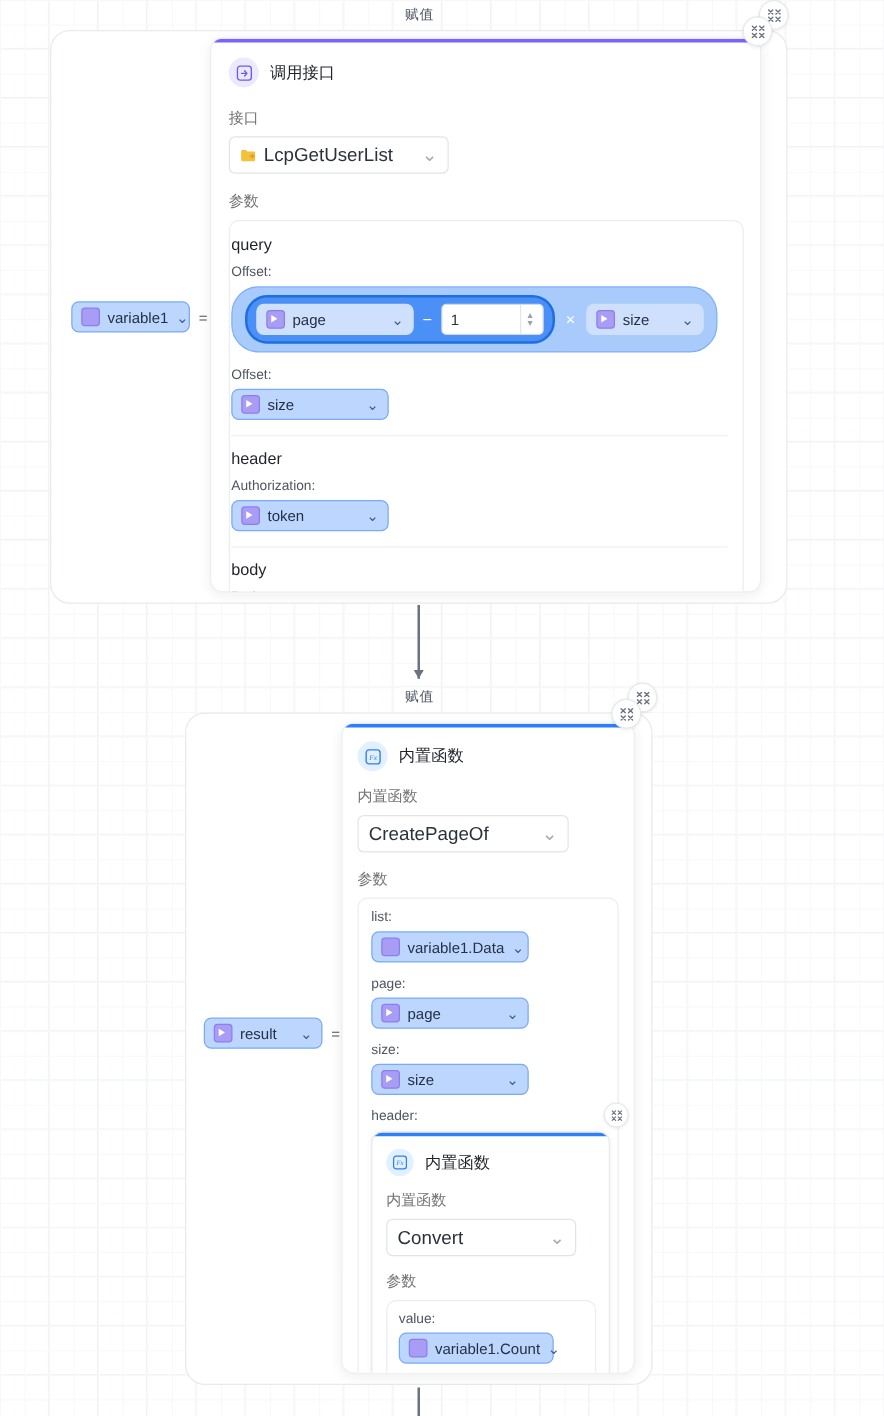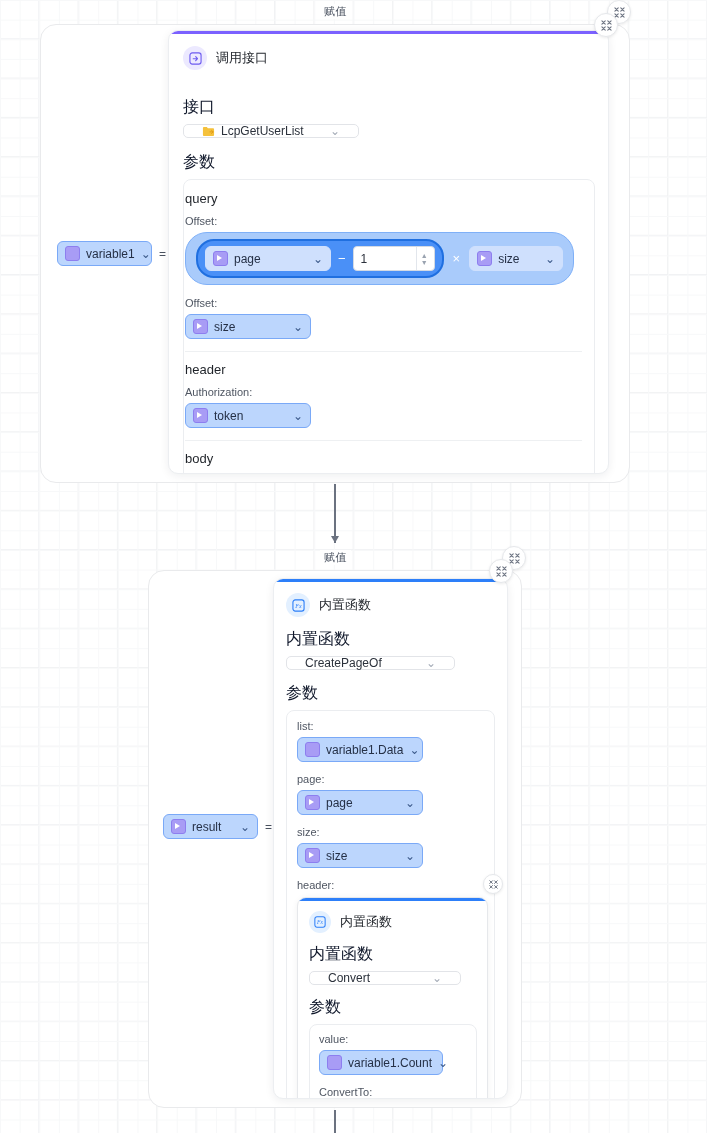--- a/index.html
+++ b/index.html
@@ -64,40 +64,40 @@
     position:absolute;
     background:#fff;
     border:1px solid #eceef1;
     border-radius:10px;
     box-shadow:0 2px 10px rgba(16,24,40,.07);
     box-sizing:border-box;
     overflow:hidden;
   }
   .node-topbar{height:3px;width:100%;}
   .node-inner{padding:12px 14px 14px 14px;}
-  .node-head{display:flex;align-items:center;gap:9px;margin-bottom:27px;}
+  .node-head{display:flex;align-items:center;gap:9px;margin-bottom:16px;}
   .node-head-icon{
     width:24px;height:24px;border-radius:50%;
     display:flex;align-items:center;justify-content:center;
     flex:0 0 auto;
   }
   .node-head-icon.purple{background:#ece9ff;color:#6d5bf0;}
   .node-head-icon.blue{background:#e3f0ff;color:#2d7ff9;}
   .node-head-title{font-size:13px;color:#1f2329;font-weight:400;}
 
-  .field-label{font-size:16px;color:#0f172a;margin:0 0 6px 0;}
+  .field-label{font-size:12px;color:#737373;margin:0 0 6px 0;}
   .field-label.small{font-size:11px;color:#4f5662;margin-bottom:5px;}
   .section-title{font-size:13px;color:#1f2329;margin:0 0 9px 0;}
 
   
   .select{
-    height:14px;border:1px solid #e2e4e8;border-radius:5px;
+    height:30px;border:1px solid #e2e4e8;border-radius:5px;
     background:#fff;display:flex;align-items:center;
-    padding:0 18px;box-sizing:border-box;gap:6px;
-    font-size:12px;color:#2b313b;cursor:pointer;
+    padding:0 8px;box-sizing:border-box;gap:6px;
+    font-size:15px;color:#2b313b;cursor:pointer;
   }
   .select .caret{margin-left:auto;color:#a5acb8;}
   
   .vselect{
     height:25px;border:1px solid #7aa9f7;border-radius:6px;
     background:#bcd6fd;display:flex;align-items:center;
     padding:0 7px;box-sizing:border-box;gap:6px;
     font-size:12px;color:#253046;cursor:pointer;
   }
   .vselect .caret{margin-left:auto;color:#3c5a8a;}

